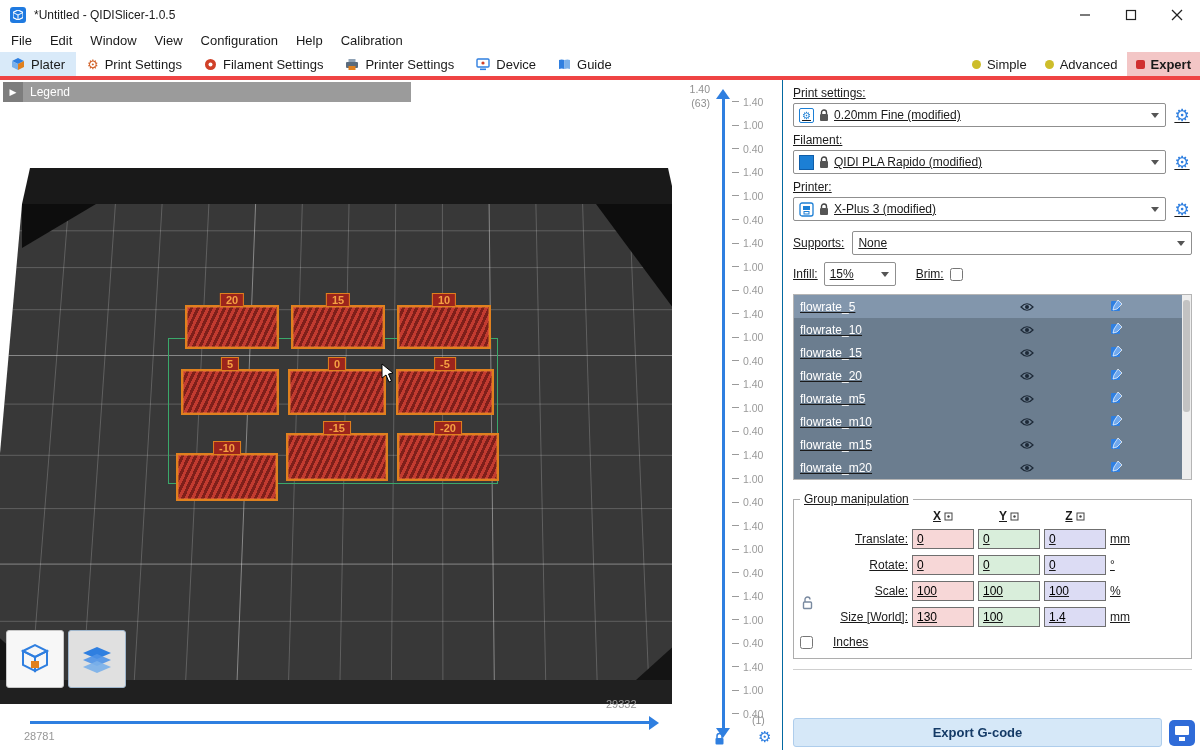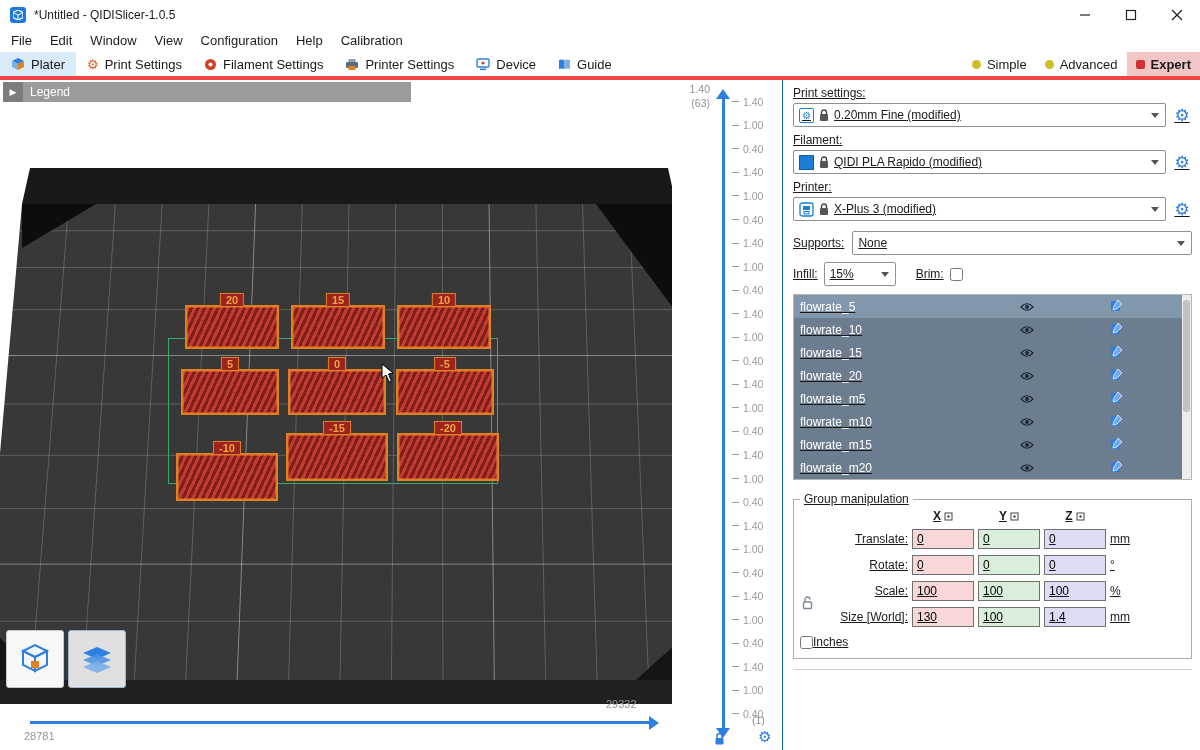--- a/index.html
+++ b/index.html
@@ -112,21 +112,21 @@
   fieldset.gm { border:1px solid #adadad; margin-top:12px; padding:3px 6px 9px; }
   fieldset.gm legend { font-size:12px; padding:0 4px; }
   .gm-grid { display:grid; grid-template-columns:14px 90px 62px 62px 62px 30px; gap:6px 4px;
     align-items:center; font-size:12px; }
   .gm-axis { display:flex; align-items:center; justify-content:center; gap:3px; font-weight:bold; }
   .gm-label { text-align:right; }
   .gm-grid input[type=text] { width:100%; height:20px; border:1px solid #6f6f6f; font-size:12px;
     padding:1px 4px; font-family:"Liberation Sans",sans-serif; }
   .in-x { background:#f7d7d7; } .in-y { background:#d9eedb; } .in-z { background:#dcdcf4; }
   .gm-lock { display:flex; justify-content:center; transform:translateY(12px); }
-  .inches-row { display:flex; align-items:center; gap:0; margin-top:8px; }
+  .inches-row { display:flex; align-items:center; gap:20px; margin-top:8px; }
   .panel-divider { margin-top:10px; border-top:1px solid #cfcfcf; }
 
   .export-bar { position:absolute; left:10px; right:5px; bottom:3px; display:flex; align-items:center; gap:7px; }
   .export-btn { flex:1; height:29px; background:#d6e8f8; border:1px solid #aecdec; border-radius:3px;
     font-weight:bold; font-size:13px; color:#143a66; display:flex; align-items:center; justify-content:center; }
 </style>
 </head>
 <body>
 
 <div class="titlebar">
@@ -719,14 +719,22 @@
         </div>
         <div class="inches-row">
           <input type="checkbox" style="">
           <span>Inches</span>
         </div>
       </fieldset>
 
       <div class="panel-divider"></div>
     </div>
 
+    <div class="export-bar">
+      <span class="export-btn">Export G-code</span>
+      <svg width="26" height="26" viewBox="0 0 26 26">
+        <rect x="0" y="0" width="26" height="26" rx="5" fill="#2f6bd8"></rect>
+        <rect x="6" y="6" width="14" height="9" rx="1" fill="#fff"></rect>
+        <rect x="10" y="17" width="6" height="4" fill="#fff"></rect>
+      </svg>
+    </div>
   </div>
 </div>
 
 </body></html>

